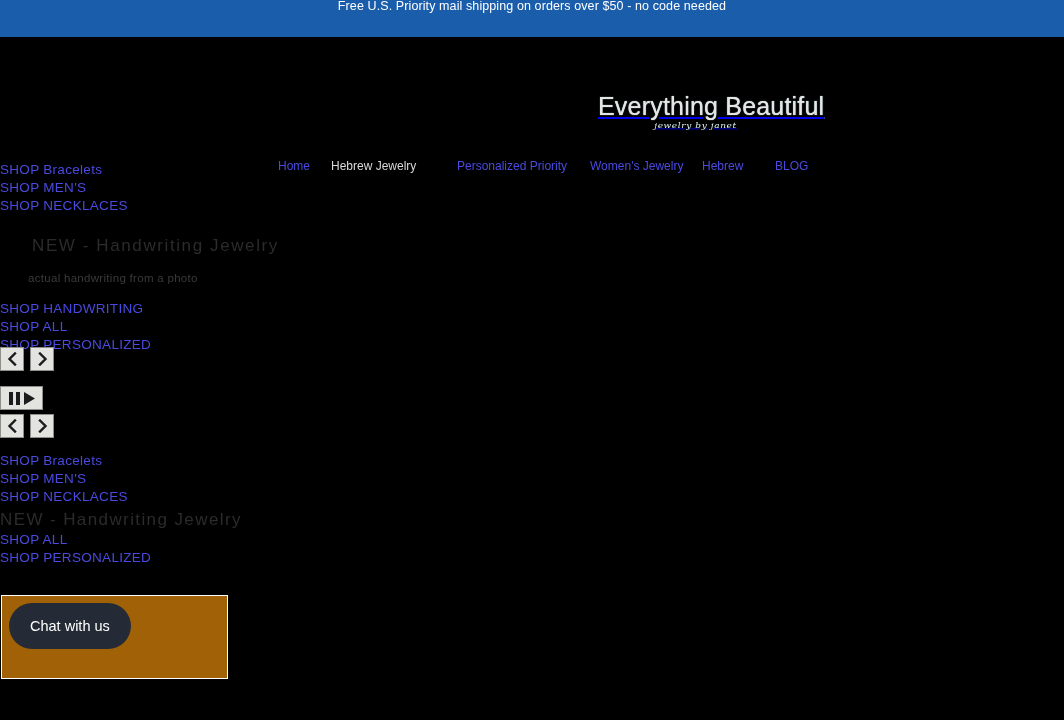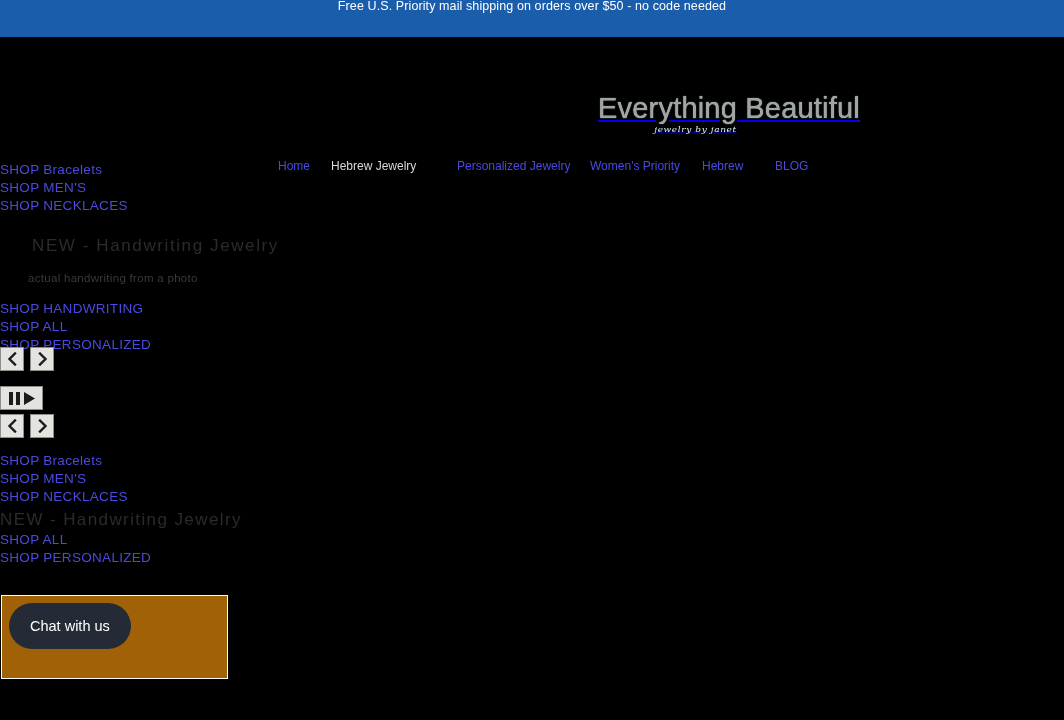--- a/index.html
+++ b/index.html
@@ -42,22 +42,22 @@
   }
   .logo-wrap {
     position: absolute;
     left: 598px;
     top: 57px;
     width: 195px;
     text-align: center;
     line-height: 1;
   }
   .logo-main {
-    font-size: 29px;
-    color: #a3a3a3;
+    font-size: 25px;
+    color: #e5e5e5;
     letter-spacing: 0.2px;
     white-space: nowrap;
     text-shadow: 0 0 1px #cdf4f8;
   }
   .logo-sub {
     margin-top: 2px;
     font-size: 9px;
     color: #dff6f9;
     font-family: "DejaVu Serif", serif;
     font-style: italic;
@@ -217,22 +217,22 @@
 
 <header class="site-header">
   <a class="logo-wrap" href="#">
     <div class="logo-main">Everything Beautiful</div>
     <div class="logo-sub">jewelry by janet</div>
   </a>
 
   <nav class="main-nav">
     <a class="nav-link" href="#" style="left: 278px;">Home</a>
     <a class="nav-link plain" href="#" style="left: 331px;">Hebrew Jewelry</a>
-    <a class="nav-link" href="#" style="left: 457px;">Personalized Jewelry</a>
-    <a class="nav-link" href="#" style="left: 590px;">Women's Priority</a>
+    <a class="nav-link" href="#" style="left: 457px;">Personalized Priority</a>
+    <a class="nav-link" href="#" style="left: 590px;">Women's Jewelry</a>
     <a class="nav-link" href="#" style="left: 702px;">Hebrew</a>
     <a class="nav-link" href="#" style="left: 775px;">BLOG</a>
   </nav>
 </header>
 
 <section class="slide-a">
   <a class="shop-link" href="#">SHOP Bracelets</a>
   <a class="shop-link" href="#">SHOP MEN'S</a>
   <a class="shop-link" href="#">SHOP NECKLACES</a>
 

